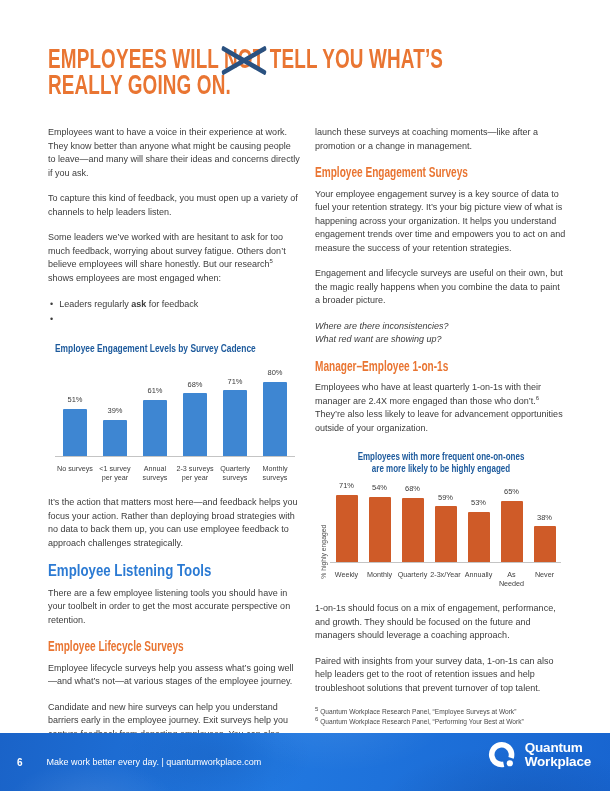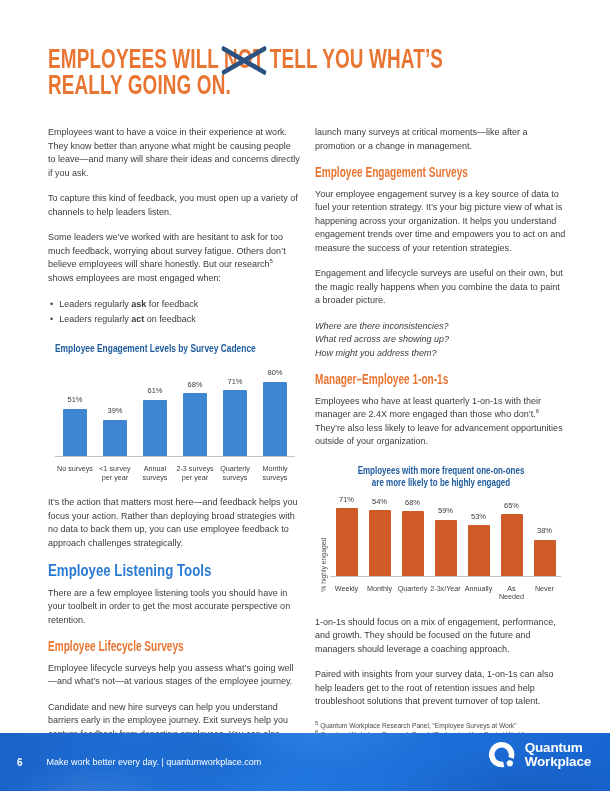--- a/index.html
+++ b/index.html
@@ -119,21 +119,20 @@
     <p class="body">To capture this kind of feedback, you must open up a variety of channels to help leaders listen.</p>
     <p class="body"><span>Some leaders we’ve worked with are hesitant to ask for too much feedback, worrying about survey fatigue. Others don’t believe employees will share honestly. But our research</span><sup>5</sup><span> shows employees are most engaged when:</span></p>
 
     <div class="bullets">
       <div class="bullet">
         <span class="dot">•</span>
         <span><span>Leaders regularly </span><b>ask</b><span> for feedback</span></span>
       </div>
       <div class="bullet">
         <span class="dot">•</span>
-        <span><span>Leaders regularly </span><b>act</b><span> on feedback</span></span>
       </div>
     </div>
 
     <div class="chart c1">
       <div class="chart-title">Employee Engagement Levels by Survey Cadence</div>
       <div class="chart-plot">
           <div class="bar-col">
             <div class="bar-value">51%</div>
             <div class="bar" style="height: 47.3px; background: rgb(62, 134, 210);"></div>
           </div>
@@ -170,28 +169,27 @@
 
     <p class="body">It’s the action that matters most here—and feedback helps you focus your action. Rather than deploying broad strategies with no data to back them up, you can use employee feedback to approach challenges strategically.</p>
     <div class="h2">Employee Listening Tools</div>
     <p class="body">There are a few employee listening tools you should have in your toolbelt in order to get the most accurate perspective on retention.</p>
     <div class="h3">Employee Lifecycle Surveys</div>
     <p class="body">Employee lifecycle surveys help you assess what’s going well—and what’s not—at various stages of the employee journey.</p>
     <p class="body">Candidate and new hire surveys can help you understand barriers early in the employee journey. Exit surveys help you capture feedback from departing employees. You can also</p>
   </div>
 
   <div class="col col-right">
-    <p class="body">launch many surveys at critical moments—like after a promotion or a change in management.</p>
+    <p class="body">launch these surveys at coaching moments—like after a promotion or a change in management.</p>
     <div class="h3">Employee Engagement Surveys</div>
     <p class="body">Your employee engagement survey is a key source of data to fuel your retention strategy. It’s your big picture view of what is happening across your organization. It helps you understand engagement trends over time and empowers you to act on and measure the success of your retention strategies.</p>
     <p class="body">Engagement and lifecycle surveys are useful on their own, but the magic really happens when you combine the data to paint a broader picture.</p>
     <div class="italic-block">
       <div>Where are there inconsistencies?</div>
-      <div>What red across are showing up?</div>
-      <div>How might you address them?</div>
+      <div>What red want are showing up?</div>
     </div>
     <div class="h3">Manager–Employee 1-on-1s</div>
     <p class="body"><span>Employees who have at least quarterly 1-on-1s with their manager are 2.4X more engaged than those who don’t.</span><sup>6</sup><span> They’re also less likely to leave for advancement opportunities outside of your organization.</span></p>
 
     <div class="chart c2">
       <div class="chart-title centered">
         <div>Employees with more frequent one-on-ones</div>
         <div>are more likely to be highly engaged</div>
       </div>
       <div class="y-axis-label">% highly engaged</div>

